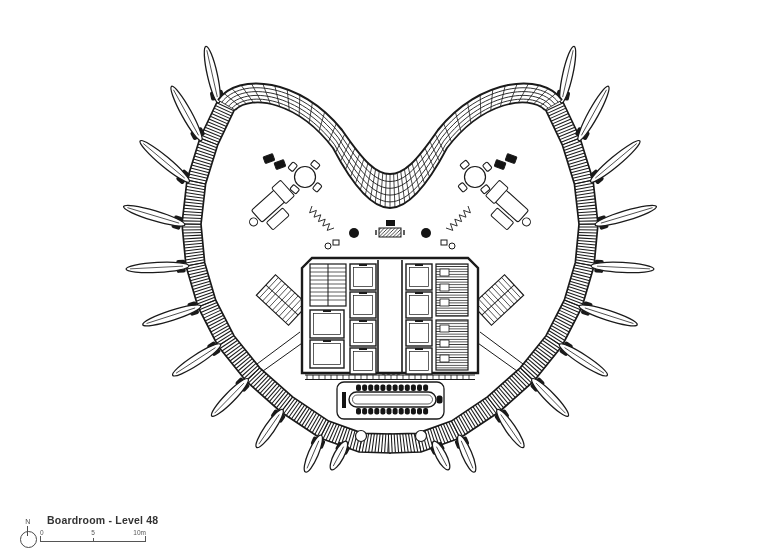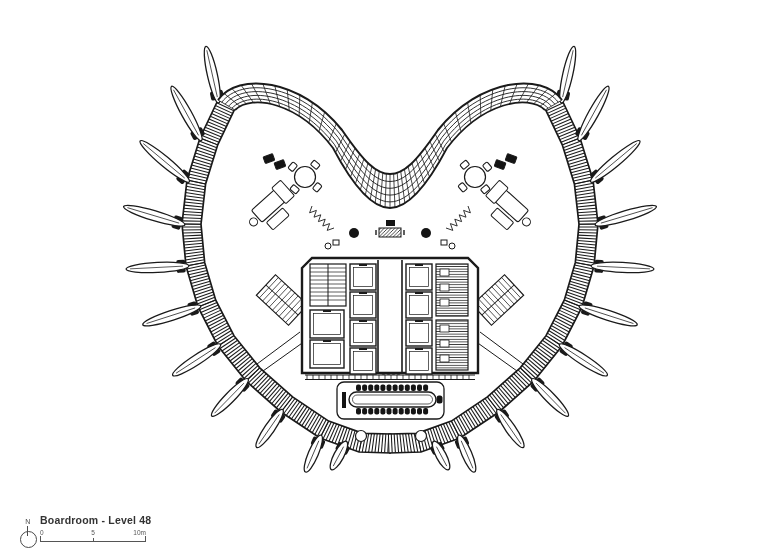--- a/index.html
+++ b/index.html
@@ -7,21 +7,21 @@
          font-family:"Liberation Sans",sans-serif;}
   #plan-svg{position:absolute;left:0;top:0;}
   
   #legend{position:absolute;left:0;top:0;width:782px;height:553px;pointer-events:none;}
   #north{position:absolute;left:15px;top:518px;width:26px;height:30px;}
   #north .n-label{position:absolute;left:0;top:0;width:26px;text-align:center;
       font-size:7px;color:#4a4a4a;letter-spacing:.3px;}
   #north .n-circle{position:absolute;left:5px;top:13px;width:15px;height:15px;
       border:1.2px solid #4a4a4a;border-radius:50%;}
   #north .n-tick{position:absolute;left:12px;top:8px;width:1.2px;height:10px;background:#4a4a4a;}
-  #plan-title{position:absolute;left:40px;top:514px;font-size:10.5px;font-weight:600;
+  #plan-title{position:absolute;left:47px;top:514px;font-size:10.5px;font-weight:600;
       color:#333;letter-spacing:.2px;}
   #scalebar{position:absolute;left:40px;top:529px;width:106px;height:14px;}
   #scalebar .lbl{position:absolute;top:0;font-size:6.5px;color:#555;}
   #scalebar .lbl.s0{left:0;}
   #scalebar .lbl.s5{left:50%;transform:translateX(-50%);}
   #scalebar .lbl.s10{right:0;}
   #scalebar .bar{position:absolute;left:0;right:0;top:12px;border-top:1px solid #555;}
   #scalebar .tick{position:absolute;width:1px;background:#555;top:7px;height:5px;}
   #scalebar .tick.t0{left:0;}
   #scalebar .tick.t5{left:50%;height:3px;top:9px;}

